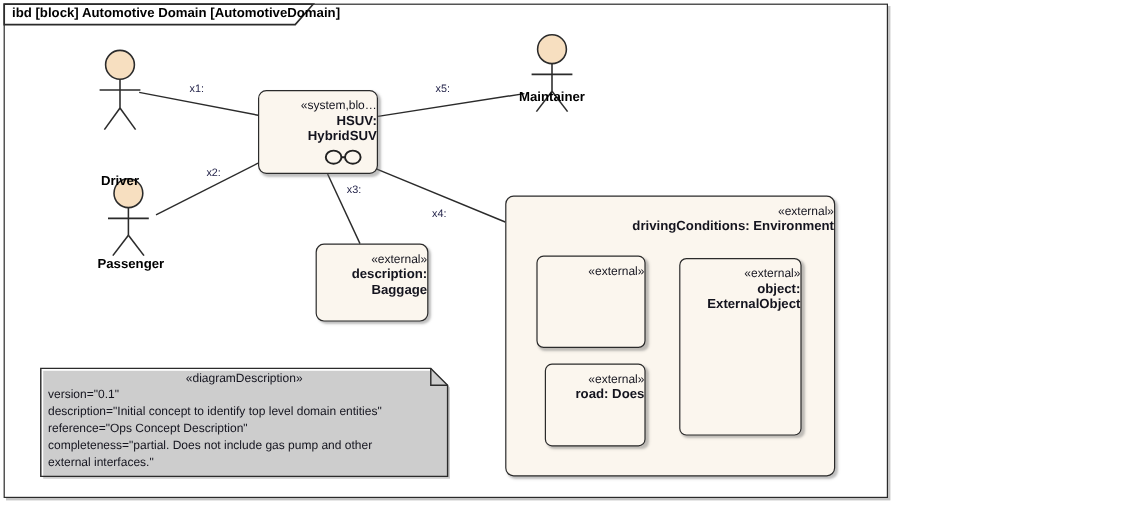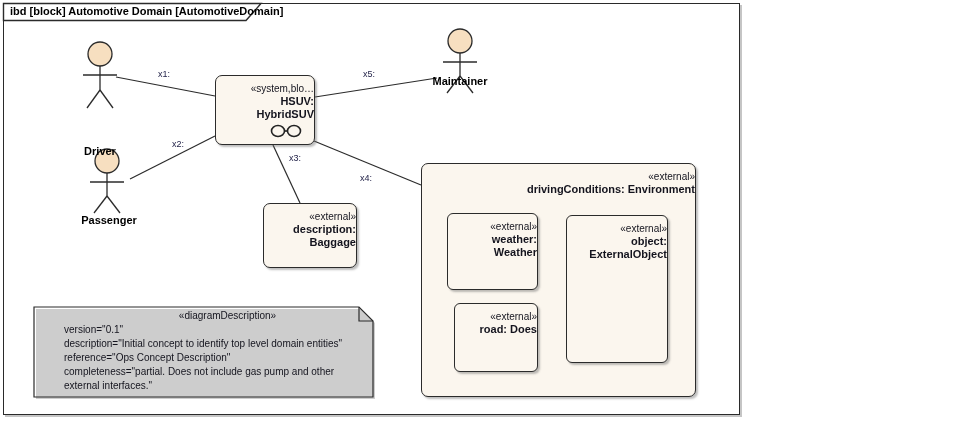--- a/index.html
+++ b/index.html
@@ -30,21 +30,21 @@
   .actor-label{
     position:absolute;font-size:11px;font-weight:bold;color:#000;z-index:4;
     transform:translateX(-50%);white-space:nowrap;
   }
   #tab-title{
     position:absolute;left:10px;top:5px;font-size:11px;font-weight:bold;color:#000;
     z-index:4;white-space:nowrap;
   }
   #note-text{
     position:absolute;left:34px;top:307px;width:339px;z-index:3;
-    font-size:10px;line-height:14px;margin-left:24px;
+    font-size:10px;line-height:14px;
   }
   #note-text .note-header{text-align:center;margin-top:2px;}
   #note-text .note-line{margin-left:6px;text-align:left;}
 </style>
 </head>
 <body>
 
 <div id="canvas">
 
   <div id="frame"></div>
@@ -116,21 +116,20 @@
     <div class="bname">Baggage</div>
   </div>
 
   <div class="block" style="left:421px;top:163px;width:275px;height:234px;">
     <div class="stereo">«external»</div>
     <div class="bname">drivingConditions: Environment</div>
   </div>
 
   <div class="block inner" style="left:447px;top:213px;width:91px;height:77px;">
     <div class="stereo">«external»</div>
-    <div class="bname">weather: Weather</div>
   </div>
 
   <div class="block inner" style="left:566px;top:215px;width:102px;height:148px;">
     <div class="stereo">«external»</div>
     <div class="bname">object:</div>
     <div class="bname">ExternalObject</div>
   </div>
 
   <div class="block inner" style="left:454px;top:303px;width:84px;height:69px;">
     <div class="stereo">«external»</div>

